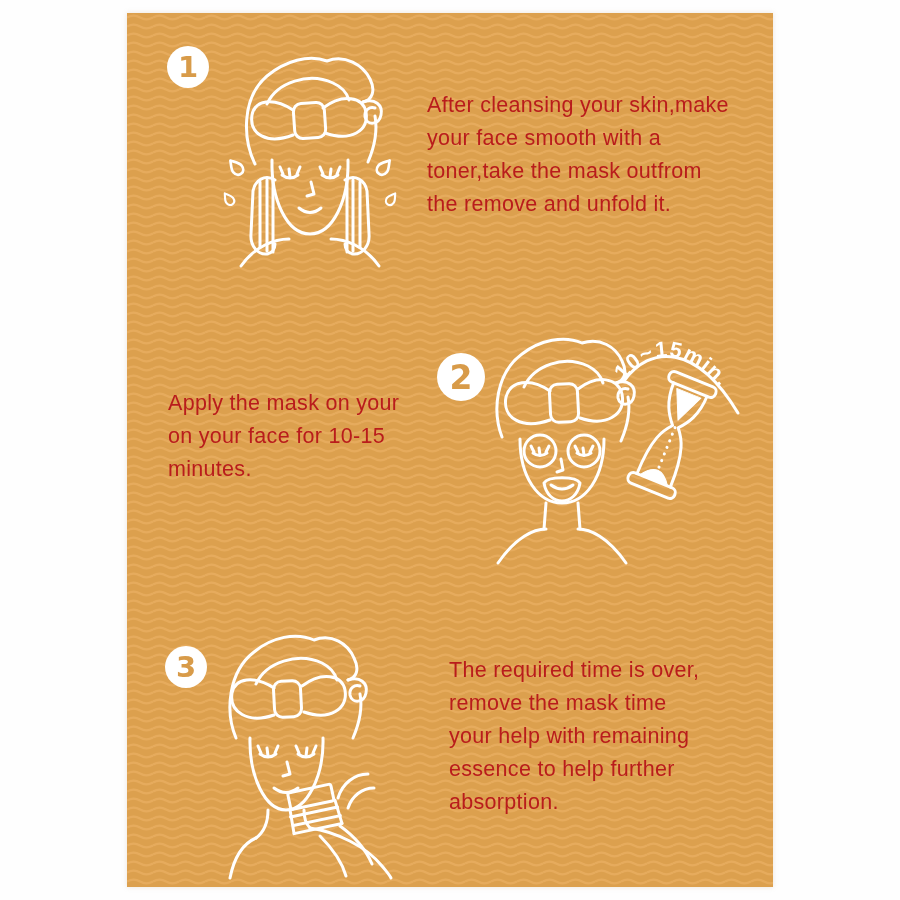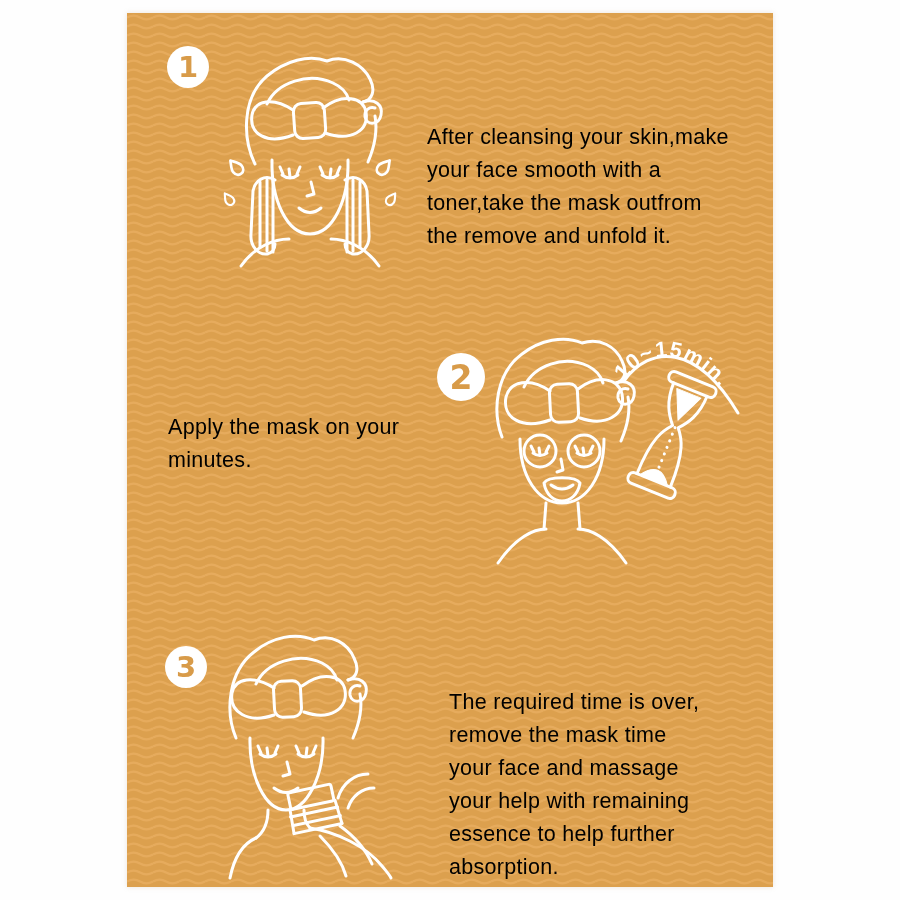--- a/index.html
+++ b/index.html
@@ -25,25 +25,25 @@
   .fig{position:absolute;overflow:visible;}
   .fig path,.fig rect,.fig circle,.fig line{
     fill:none;stroke:#ffffff;stroke-width:3;stroke-linecap:round;stroke-linejoin:round;
   }
   .fig .sand{fill:#ffffff;stroke:#ffffff;stroke-width:1;}
   .fig .stream{stroke-dasharray:0.1 7;}
   .fig-1{left:88px;top:35px;}
   .fig-2{left:363px;top:322px;}
   .fig-3{left:93px;top:617px;}
   .text-block{
-    position:absolute;color:#000000;font-size:21.5px;line-height:33px;
-    letter-spacing:.3px;white-space:nowrap;margin-top:32px;
+    position:absolute;color:#b91c1c;font-size:21.5px;line-height:33px;
+    letter-spacing:.3px;white-space:nowrap;
   }
   .text-1{left:300px;top:76px;}
-  .text-2{left:41px;top:366px;}
+  .text-2{left:41px;top:374px;}
   .text-3{left:322px;top:641px;}
   .arc-label{
     fill:#ffffff;font-size:21.5px;font-weight:bold;letter-spacing:1.2px;
     font-family:"Liberation Sans","DejaVu Sans",sans-serif;
   }
 </style>
 </head>
 <body>
 
 <div class="page">
@@ -109,20 +109,21 @@
         <div>After cleansing your skin,make</div>
         <div>your face smooth with a</div>
         <div>toner,take the mask outfrom</div>
         <div>the remove and unfold it.</div>
       </div>
     </section>
 
     <section>
       <div class="text-block text-2">
         <div>Apply the mask on your</div>
+        <div>on your face for 10-15</div>
         <div>minutes.</div>
       </div>
 
       <div class="badge badge-2">
         <span>2</span>
       </div>
 
       <svg class="fig fig-2" width="260" height="235" viewBox="0 0 260 235" aria-hidden="true">
         <g>
           <path d="M12,102 C2,76 6,38 32,19 C50,5 74,0 92,8 C110,2 126,12 132,26 C138,38 134,46 126,48"></path>
@@ -213,21 +214,20 @@
         </g>
         <g>
           <path d="M118,168 C122,154 134,144 148,144"></path>
           <path d="M128,178 C132,166 142,158 154,158"></path>
         </g>
       </svg>
 
       <div class="text-block text-3">
         <div>The required time is over,</div>
         <div>remove the mask time</div>
-        <div>your face and massage</div>
         <div>your help with remaining</div>
         <div>essence to help further</div>
         <div>absorption.</div>
       </div>
     </section>
 
   </div>
 </div>
 
 </body></html>

